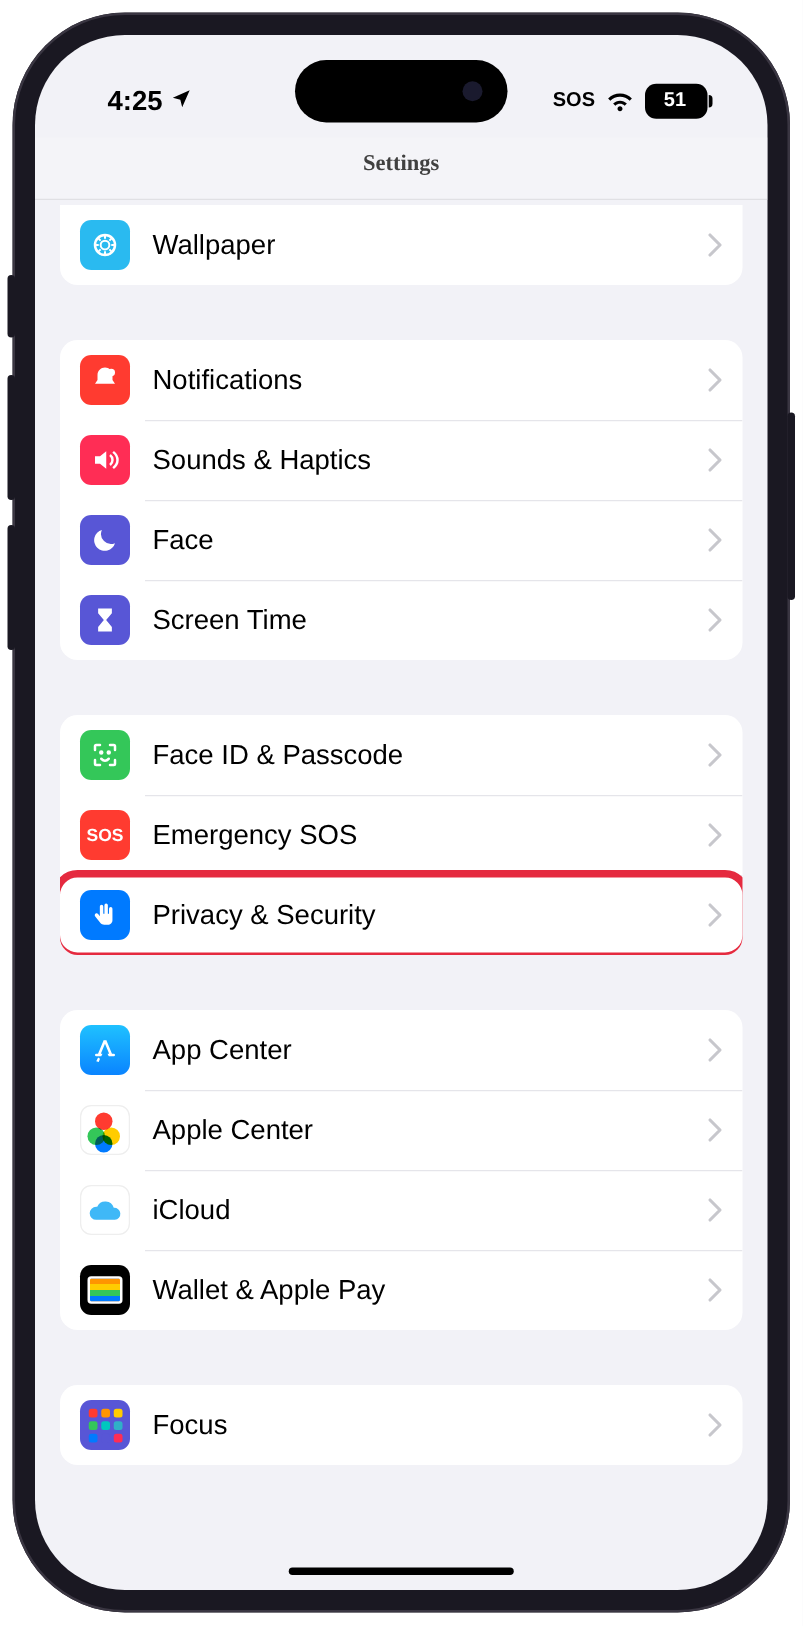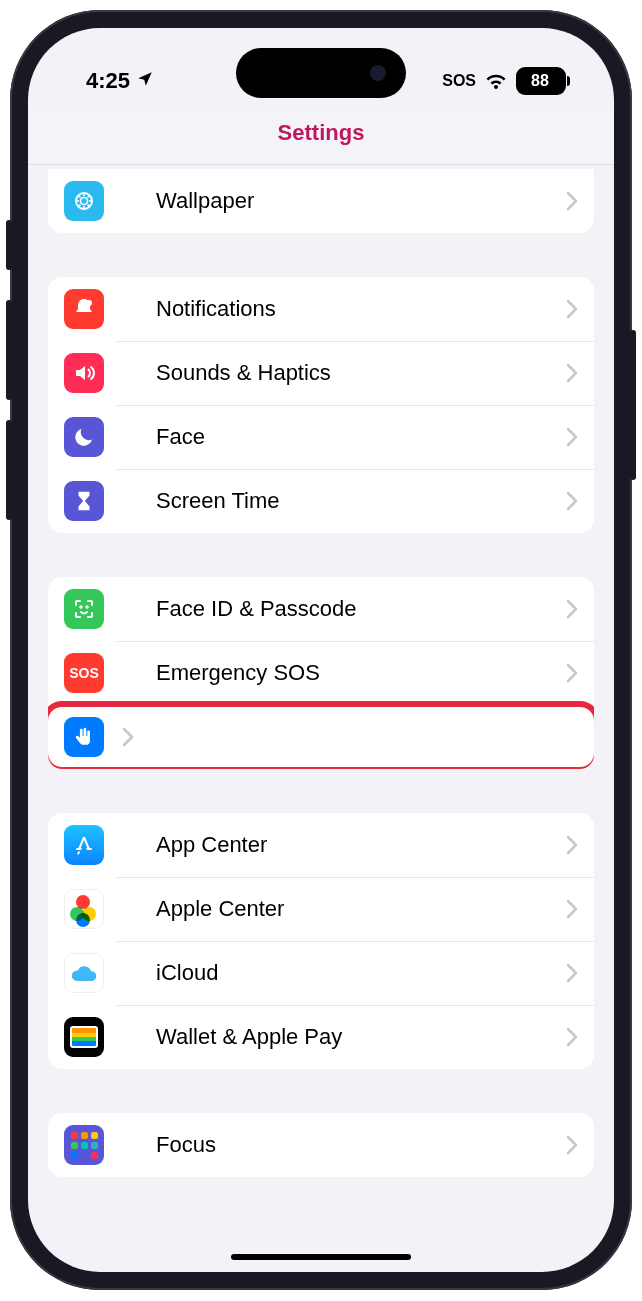--- a/index.html
+++ b/index.html
@@ -100,23 +100,24 @@
       background: #000;
       border-radius: 0 3px 3px 0;
     }
     .header {
       background: #f4f4f7cc;
       text-align: center;
       padding: 10px 0 18px;
       border-bottom: 1px solid rgba(0,0,0,0.08);
     }
     .header-title {
-      font-size: 22px;
+      font-size: 18px;
       font-weight: 600;
-      color: #be185d;
+      color: #404040;
+      font-family: Liberation Serif, serif;
     }
     .content {
       padding: 0 20px 40px;
     }
     .group {
       background: #fff;
       border-radius: 14px;
       margin-top: 44px;
       overflow: hidden;
     }
@@ -150,21 +151,20 @@
       justify-content: center;
       flex-shrink: 0;
       margin-right: 18px;
       font-size: 22px;
       color: #fff;
     }
     .row-label {
       flex: 1;
       font-size: 22px;
       color: #000;
-      margin-left: 34px;
     }
     .chevron {
       color: #c7c7cc;
       font-size: 22px;
       font-weight: 300;
     }
     .chevron svg { display: block; }
     .highlight-ring {
       position: absolute;
       border: 6px solid #e52a3f;
@@ -237,21 +237,21 @@
         </span>
       </div>
       <div class="status-right">
         <span class="sos">SOS</span>
         <span class="wifi-icon">
           <svg width="24" height="20" viewBox="0 0 24 20">
               <path fill="#000" d="M12 18c1.1 0 2-.9 2-2s-.9-2-2-2-2 .9-2 2 .9 2 2 2zm-5.5-6.2C8 10.3 9.9 9.5 12 9.5s4 .8 5.5 2.3l-1.8 1.8C14.6 12.5 13.3 12 12 12s-2.6.5-3.7 1.6l-1.8-1.8zM2.5 7.7C5 5.2 8.4 3.8 12 3.8s7 1.4 9.5 3.9l-1.8 1.8C17.7 7.5 14.9 6.3 12 6.3S6.3 7.5 4.3 9.5L2.5 7.7z"></path>
             </svg>
         </span>
         <span class="battery">
-          <span>88</span>
+          <span>51</span>
         </span>
       </div>
     </div>
 
     <div class="header">
       <div class="header-title">Settings</div>
     </div>
 
     <div class="content">
 
@@ -357,20 +357,21 @@
                 <path d="M2 2l8 8-8 8" fill="none" stroke="#c7c7cc" stroke-width="2.5" stroke-linecap="round" stroke-linejoin="round"></path>
               </svg>
             </span>
         </div>
         <div class="row" id="privacy-row">
           <div class="row-icon bg-privacy">
             <svg width="22" height="22" viewBox="0 0 24 24">
                 <path fill="#fff" d="M13 2a1.5 1.5 0 00-1.5 1.5V11h-1V4.5a1.5 1.5 0 00-3 0V13l-1.5-1.8c-.8-1-2.3-.8-2.8.4-.3.6-.1 1.3.3 1.8l4.5 5.6c.8 1 2 1.5 3.2 1.5h3.3c2.2 0 4-1.8 4-4V6.5a1.5 1.5 0 00-3 0V11h-1V3.5A1.5 1.5 0 0013 2z"></path>
               </svg>
           </div>
+          <div class="row-label">Privacy &amp; Security</div>
           <span class="chevron">
               <svg width="12" height="20" viewBox="0 0 12 20">
                 <path d="M2 2l8 8-8 8" fill="none" stroke="#c7c7cc" stroke-width="2.5" stroke-linecap="round" stroke-linejoin="round"></path>
               </svg>
             </span>
           <div class="highlight-ring" style="left:-6px; right:-6px; top:-4px; bottom:-4px;"></div>
         </div>
       </div>
 
       <div class="group">

